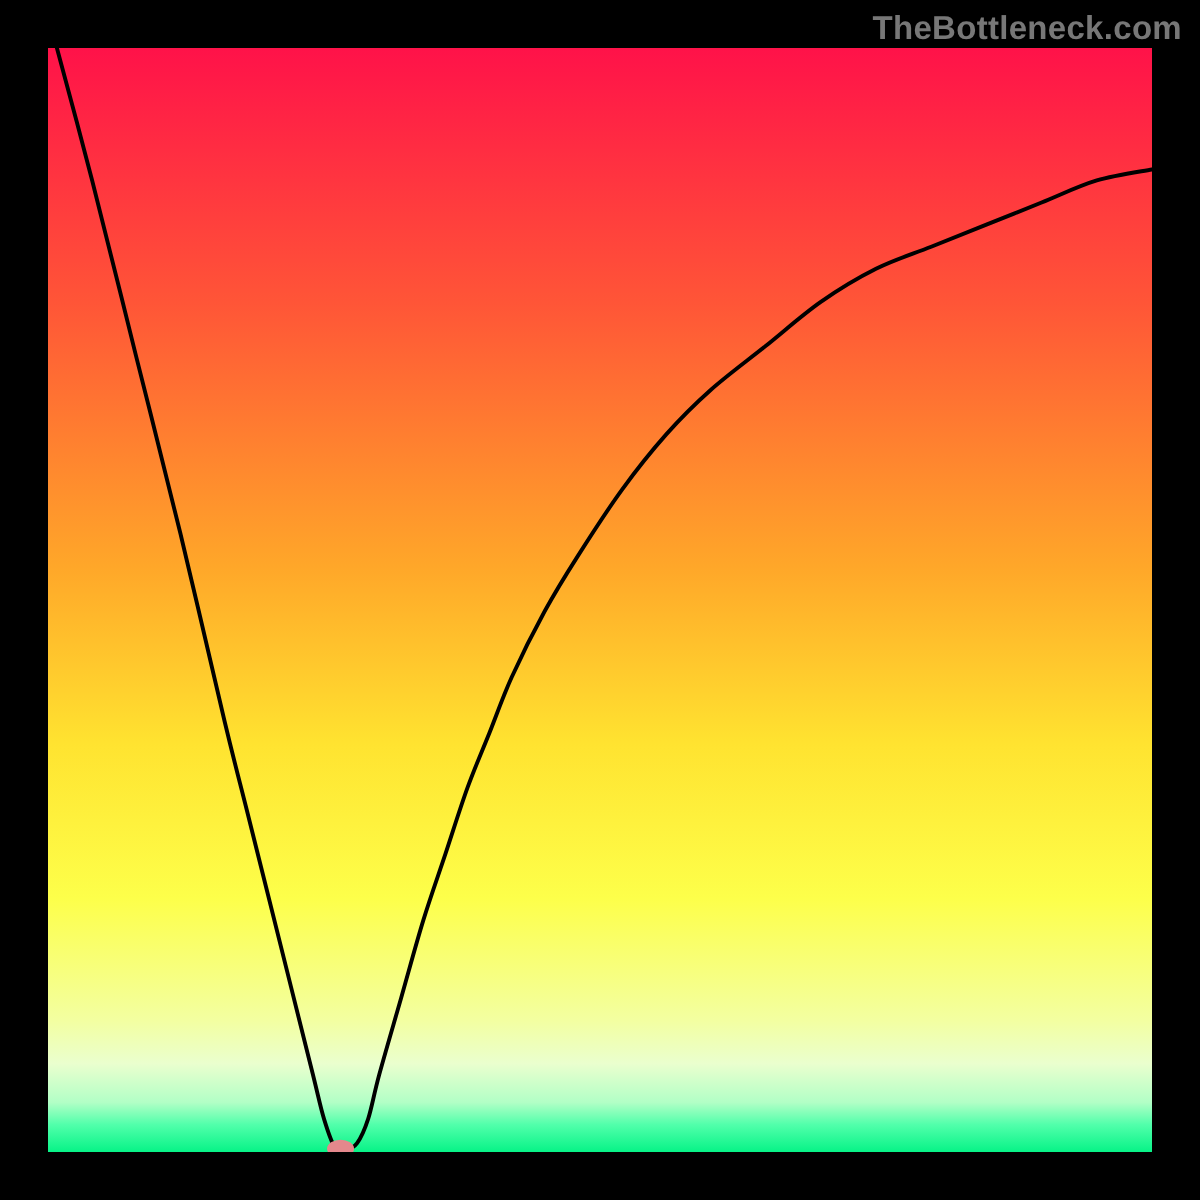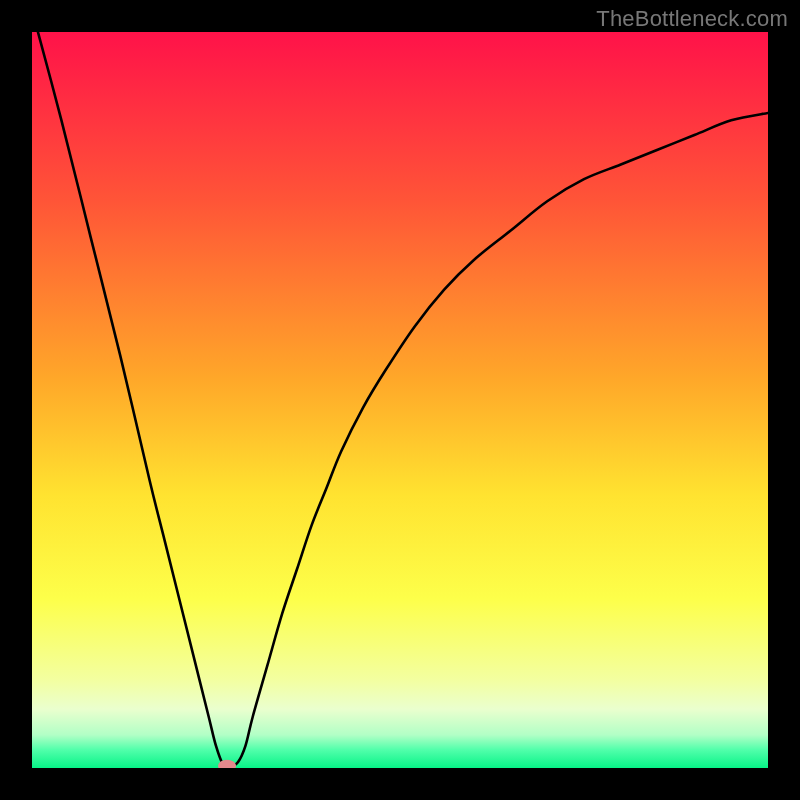--- a/index.html
+++ b/index.html
@@ -25,21 +25,21 @@
     left: 32px;
     width: 736px;
     height: 736px;
     overflow: hidden;
   }
   .watermark {
     position: absolute;
     top: 6px;
     right: 12px;
     font-size: 22px;
-    font-weight: 400;
+    font-weight: 700;
     color: #777;
     font-family: Arial, Helvetica, sans-serif;
     letter-spacing: 0.2px;
   }
   svg {
     display: block;
   }
 </style>
 </head>
 <body>

